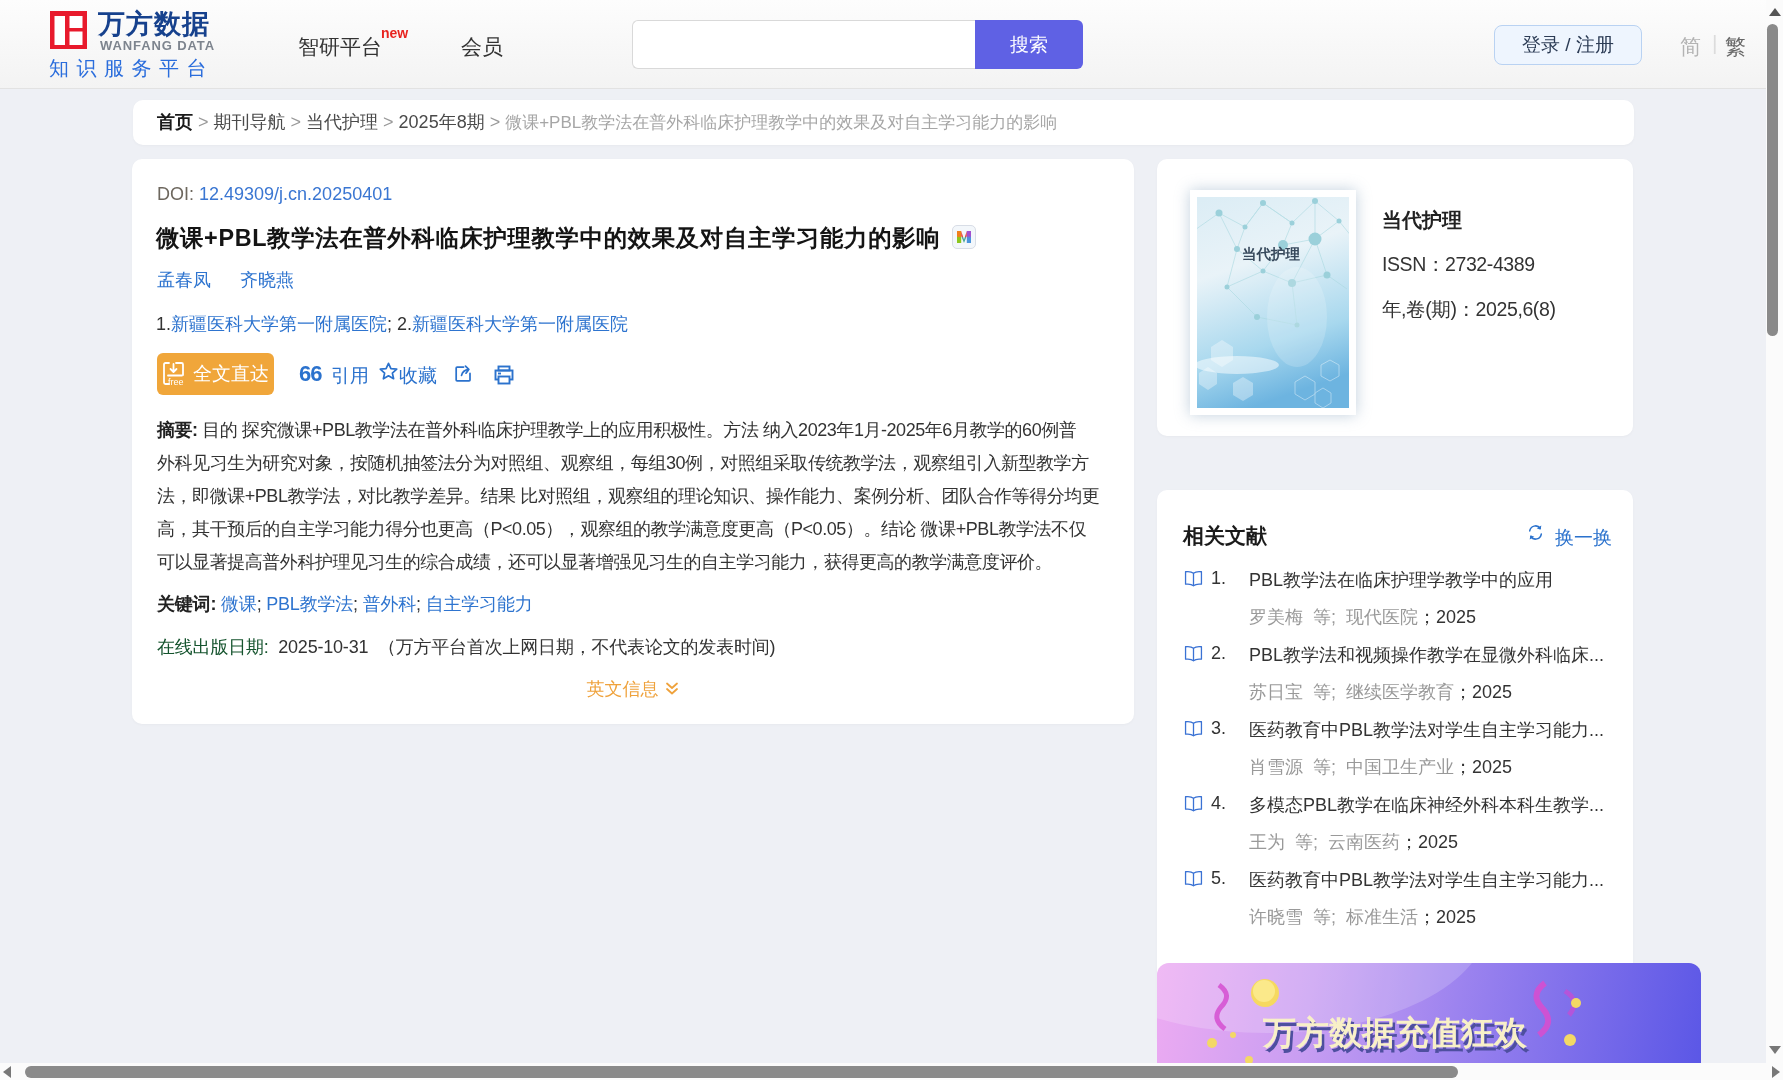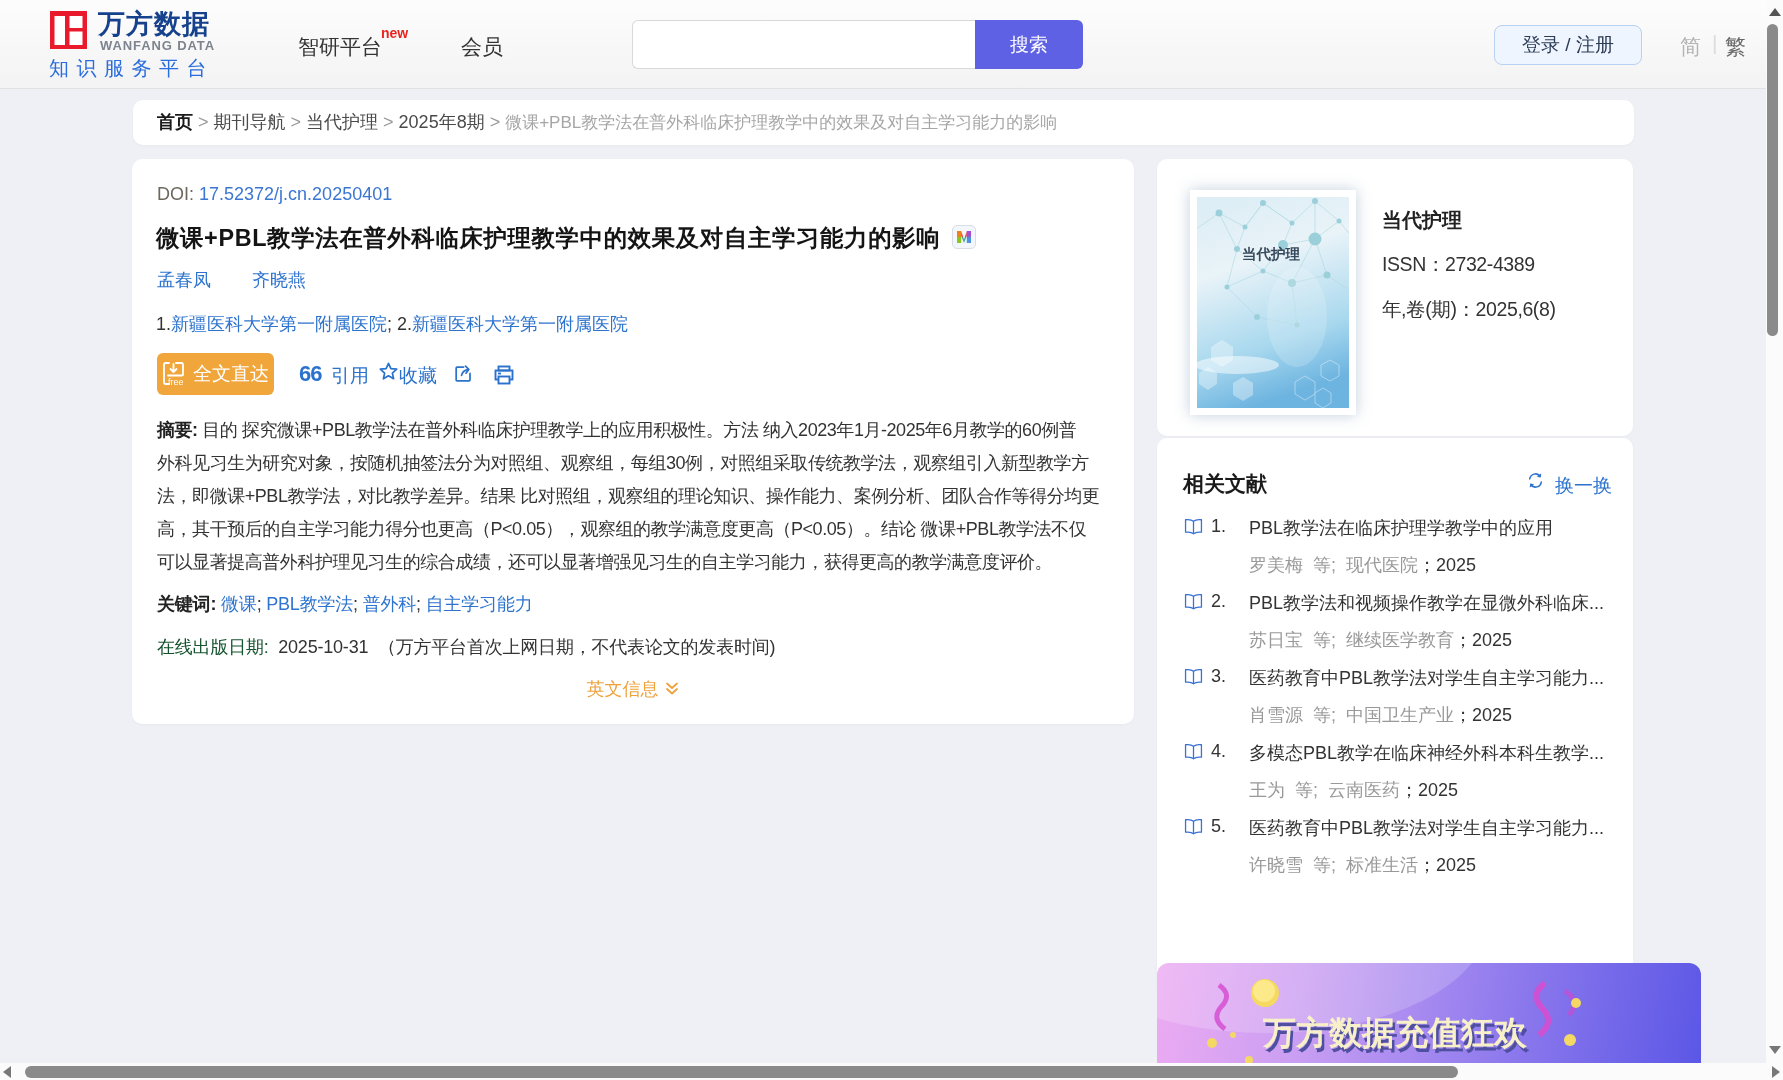--- a/index.html
+++ b/index.html
@@ -47,21 +47,21 @@
   <div class="abs" style="left:24px;top:0;height:45px;line-height:45px;font-size:18px;color:#4a4a4a;white-space:nowrap;">
     <span style="font-weight:bold;color:#1a1a1a;">首页</span>
     <span style="color:#999;margin:0 5px 0 0;">&gt;</span><span>期刊导航</span>
     <span style="color:#999;margin:0 5px 0 0;">&gt;</span><span>当代护理</span>
     <span style="color:#999;margin:0 5px 0 0;">&gt;</span><span>2025年8期</span>
     <span style="color:#999;margin:0 5px 0 0;">&gt;</span><span style="color:#a6a6a6;font-size:17px;">微课+PBL教学法在普外科临床护理教学中的效果及对自主学习能力的影响</span>
   </div>
 </div>
 
 <div class="abs" id="maincard" style="left:132px;top:159px;width:1002px;height:565px;background:#fff;border-radius:10px;box-shadow:0 1px 3px rgba(0,0,0,0.03);">
-  <div class="abs" style="left:25px;top:25px;font-size:18px;color:#6d675e;">DOI: <a style="color:#3a76d2;">17.52372/j.cn.20250401</a></div>
+  <div class="abs" style="left:25px;top:25px;font-size:18px;color:#6d675e;">DOI: <a style="color:#3a76d2;">12.49309/j.cn.20250401</a></div>
   <div class="abs" style="left:24px;top:63px;font-size:23.4px;font-weight:bold;color:#141414;letter-spacing:0.65px;white-space:nowrap;">微课+PBL教学法在普外科临床护理教学中的效果及对自主学习能力的影响</div>
   <div class="abs" style="left:820px;top:66px;width:24px;height:24px;border:1px solid #d8dde6;border-radius:5px;background:#f3f7fb;" id="mbadge">
     <svg width="22" height="22" viewBox="0 0 22 22">
         <defs>
       <linearGradient id="mg1" x1="0" y1="0" x2="0" y2="1">
             <stop offset="0.45" stop-color="#f07f1d"></stop>
             <stop offset="0.55" stop-color="#8cc61d"></stop>
           </linearGradient>
       <linearGradient id="mg2" x1="0" y1="0" x2="0" y2="1">
             <stop offset="0.45" stop-color="#e8443a"></stop>
@@ -70,21 +70,21 @@
       <linearGradient id="mg3" x1="0" y1="0" x2="0" y2="1">
             <stop offset="0.4" stop-color="#a14fd0"></stop>
             <stop offset="0.6" stop-color="#4a94dc"></stop>
           </linearGradient>
     </defs>
       <rect x="4" y="5" width="4.2" height="12" fill="url(#mg1)"></rect>
       <path d="M8.2 5 L11 13.5 L13.8 5 L13.8 10 L11 17 L8.2 10 Z" fill="url(#mg2)"></path>
       <rect x="13.8" y="5" width="4.2" height="12" fill="url(#mg3)"></rect>
     </svg>
   </div>
-  <div class="abs" style="left:25px;top:109px;font-size:18px;color:#2e74cf;">孟春凤<span style="margin-left:41px;">齐晓燕</span></div>
+  <div class="abs" style="left:25px;top:109px;font-size:18px;color:#2e74cf;">孟春凤<span style="margin-left:29px;">齐晓燕</span></div>
   <div class="abs" style="left:24px;top:153px;font-size:18px;color:#333;">1.<a style="color:#2e74cf;">新疆医科大学第一附属医院</a>; 2.<a style="color:#2e74cf;">新疆医科大学第一附属医院</a></div>
 
   <div class="abs" style="left:25px;top:194px;width:117px;height:42px;background:#f0a63a;border-radius:6px;color:#fff;display:flex;align-items:center;justify-content:center;">
     <svg width="25" height="27" viewBox="0 0 25 27" style="margin-right:6px;">
       <path d="M7 2 H3.5 Q2 2 2 3.5 V21.5 Q2 23 3.5 23 H7" fill="none" stroke="#fff" stroke-width="1.8" stroke-linecap="round"></path>
       <path d="M14 2 H19.5 Q21 2 21 3.5 V14" fill="none" stroke="#fff" stroke-width="1.8" stroke-linecap="round"></path>
       <path d="M11.5 3 V10.5 M8.5 8 L11.5 11 L14.5 8" fill="none" stroke="#fff" stroke-width="1.8" stroke-linecap="round" stroke-linejoin="round"></path>
       <path d="M6 14.5 H20" stroke="#fff" stroke-width="1.8" stroke-linecap="round"></path>
       <text x="6" y="23.5" font-size="9" fill="#fff" font-family="Liberation Sans">free</text>
     </svg>
@@ -169,21 +169,21 @@
       <ellipse cx="40" cy="168" rx="42" ry="9" fill="#ffffff" opacity="0.5"></ellipse>
       <ellipse cx="100" cy="120" rx="30" ry="50" fill="#ffffff" opacity="0.18"></ellipse>
       <text x="74" y="62" font-size="14.5" font-weight="bold" fill="#37495c" text-anchor="middle" font-family="Liberation Sans">当代护理</text>
     </svg>
   </div>
   <div class="abs" style="left:225px;top:48px;font-size:20px;font-weight:bold;color:#222;">当代护理</div>
   <div class="abs" style="left:225px;top:92px;font-size:19.5px;color:#333;letter-spacing:-0.4px;">ISSN：2732-4389</div>
   <div class="abs" style="left:225px;top:137px;font-size:19.5px;color:#333;letter-spacing:-0.4px;text-align:right;">年,卷(期)：2025,6(8)</div>
 </div>
 
-<div class="abs" id="related" style="left:1157px;top:438px;width:476px;height:556px;background:#fff;border-radius:10px;box-shadow:0 1px 3px rgba(0,0,0,0.03);">
+<div class="abs" id="related" style="left:1157px;top:490px;width:476px;height:556px;background:#fff;border-radius:10px;box-shadow:0 1px 3px rgba(0,0,0,0.03);">
   <div class="abs" style="left:26px;top:32px;font-size:21px;font-weight:bold;color:#1a1a1a;">相关文献</div>
   <svg class="abs" style="left:370px;top:34px;" width="17" height="17" viewBox="0 0 20 20">
     <path d="M3.2 8.2 A7 7 0 0 1 15.6 4.9 M16.8 11.8 A7 7 0 0 1 4.4 15.1" fill="none" stroke="#2b72cd" stroke-width="1.8" stroke-linecap="round"></path>
     <path d="M16.9 1.8 L15.9 6.7 L11.4 5.0 Z" fill="#2b72cd"></path>
     <path d="M3.1 18.2 L4.1 13.3 L8.6 15.0 Z" fill="#2b72cd"></path>
   </svg>
   <div class="abs blue" style="left:398px;top:35px;font-size:19px;">换一换</div>
 
   <div class="rel-item" style="top:78px;">
       <span class="bk"><svg width="21" height="19" viewBox="0 0 24 22">

